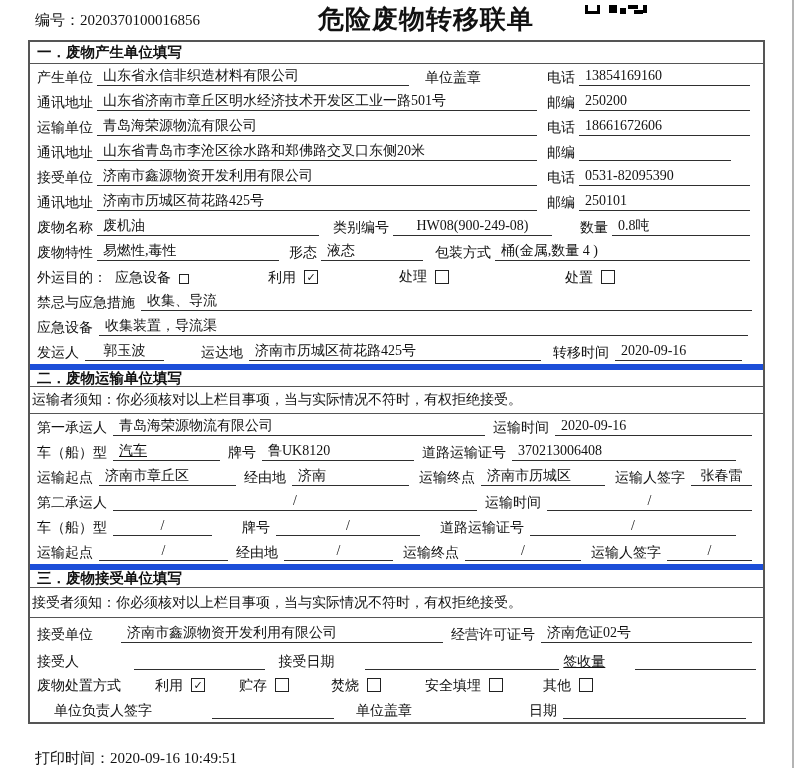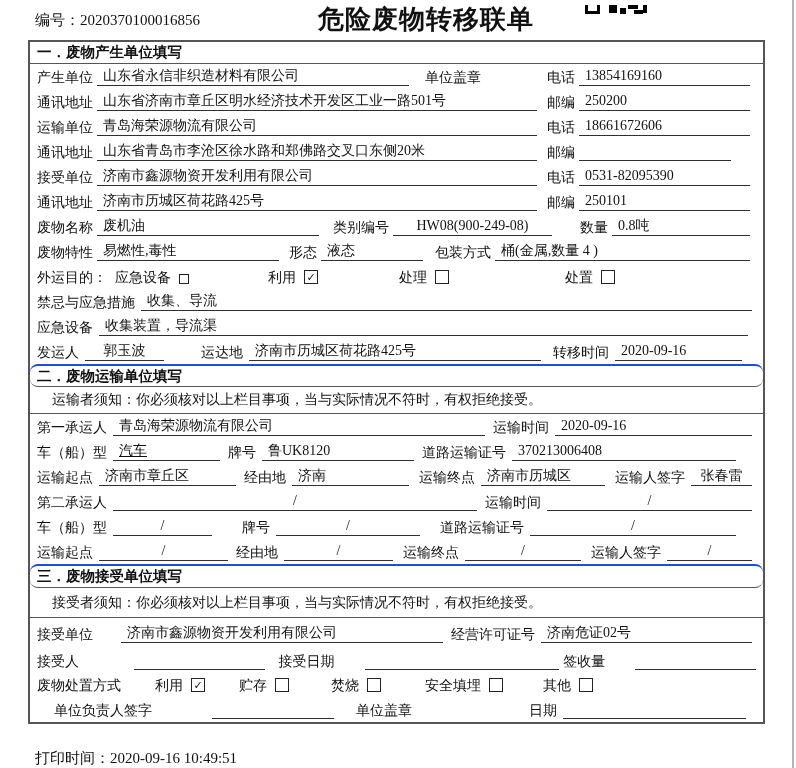--- a/index.html
+++ b/index.html
@@ -14,23 +14,23 @@
   .print-time{position:absolute;left:35px;top:749px;font-size:15px;}
 
   .form-table{
     position:absolute;left:28px;top:40px;width:737px;
     border:2px solid #555;box-sizing:border-box;font-size:14px;
   }
   .sec-header{
     font-weight:bold;height:22px;display:flex;align-items:center;
     padding:0 7px;border-bottom:1px solid #555;box-sizing:border-box;font-size:14.5px;
   }
-  .sec-header.bt{border-top:2px solid #1d4ed8;border-radius:8px;}
+  .sec-header.bt{border-top:6px solid #1d4ed8;}
   .notice{
-    height:27px;display:flex;align-items:center;padding:0 22px;
+    height:27px;display:flex;align-items:center;padding:0 2px;
     border-bottom:1px solid #555;box-sizing:border-box;
   }
   .row{
     display:flex;align-items:flex-end;padding:0 7px 3px 7px;height:25px;box-sizing:border-box;
   }
   .lbl{white-space:nowrap;line-height:17px;}
   .u{
     border-bottom:1px solid #2f2f2f;min-height:18px;line-height:18px;
     padding:0 6px;white-space:nowrap;overflow:hidden;
   }
@@ -144,21 +144,21 @@
     <span class="lbl" style="margin-left:12px;">包装方式</span>
     <span class="u fill" style="margin-left:4px;margin-right:6px;">桶(金属,数量 4 )</span>
   </div>
 
   <div class="row">
     <span class="lbl">外运目的：</span>
     <span class="lbl" style="margin-left:8px;">应急设备</span>
     <span class="cb sm"></span>
     <span class="lbl" style="margin-left:79px;">利用</span>
     <span class="cb">✓</span>
-    <span class="lbl" style="margin-left:81px;">处理</span>
+    <span class="lbl" style="margin-left:81px;font-family:Liberation Mono, monospace;">处理</span>
     <span class="cb"></span>
     <span class="lbl" style="margin-left:116px;">处置</span>
     <span class="cb"></span>
   </div>
 
 
   <div class="row">
     <span class="lbl">禁忌与应急措施</span>
     <span class="u fill" style="margin-left:6px;margin-right:4px;">收集、导流</span>
   </div>
@@ -244,21 +244,21 @@
     <span class="u" style="width:310px;margin-left:28px;">济南市鑫源物资开发利用有限公司</span>
     <span class="lbl" style="margin-left:8px;">经营许可证号</span>
     <span class="u fill" style="margin-left:6px;margin-right:4px;">济南危证02号</span>
   </div>
 
   <div class="row" style="height:27px;">
     <span class="lbl">接受人</span>
     <span class="u" style="width:120px;margin-left:55px;"></span>
     <span class="lbl" style="margin-left:14px;">接受日期</span>
     <span class="u" style="width:185px;margin-left:30px;"></span>
-    <span class="lbl" style="margin-left:4px;">签收量</span>
+    <span class="lbl" style="margin-left:4px;text-decoration:underline;">签收量</span>
     <span class="u" style="width:110px;margin-left:30px;"></span>
   </div>
 
   <div class="row" style="height:24px;">
     <span class="lbl">废物处置方式</span>
     <span class="lbl" style="margin-left:34px;">利用</span>
     <span class="cb">✓</span>
     <span class="lbl" style="margin-left:34px;">贮存</span>
     <span class="cb"></span>
     <span class="lbl" style="margin-left:42px;">焚烧</span>

